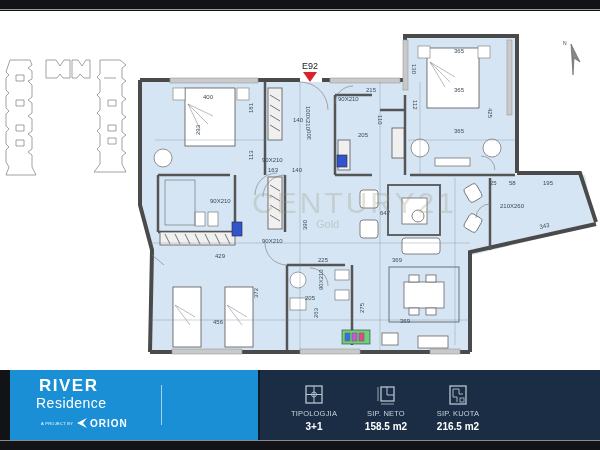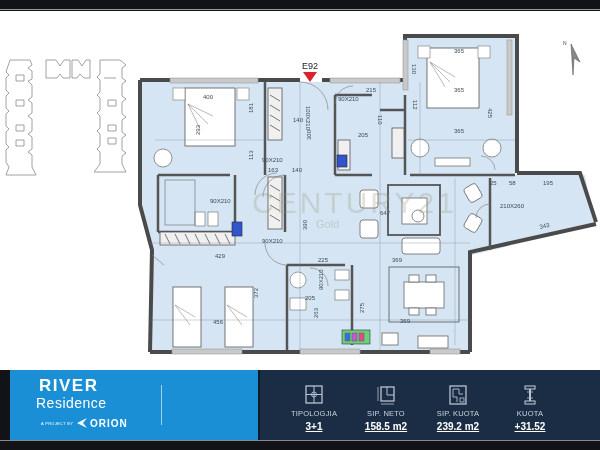--- a/index.html
+++ b/index.html
@@ -13,21 +13,21 @@
   .brand .river { position: absolute; left: 29px; top: 7px; color: #fff; font-size: 17px; font-weight: bold; letter-spacing: 1.5px; line-height: 17px; }
   .brand .residence { position: absolute; left: 26px; top: 23px; color: #ffffff; font-size: 14px; line-height: 20px; letter-spacing: 0.5px; }
   .brand .project { position: absolute; left: 31px; top: 51px; color: #fff; font-size: 4px; letter-spacing: 0.3px; }
   .brand .orion-mark { position: absolute; left: 66px; top: 48px; width: 12px; height: 10px; }
   .brand .orion { position: absolute; left: 80px; top: 48px; color: #fff; font-size: 10px; font-weight: bold; letter-spacing: 1px; }
   .brand .divider { position: absolute; left: 151px; top: 15px; width: 1px; height: 40px; background: rgba(255,255,255,0.6); }
   .specs { flex: 1; height: 70px; background: #1b2d45; display: flex; align-items: flex-start; padding-left: 18px; border-left: 2px solid #0f1a28; }
   .spec { width: 72px; display: flex; flex-direction: column; align-items: center; padding-top: 15px; margin-right: 0px; }
   .spec .icon { width: 22px; height: 20px; }
   .spec .label { color: #c8d2dd; font-size: 7.5px; margin-top: 4px; letter-spacing: 0.2px; white-space: nowrap; }
-  .spec .value { color: #ffffff; font-size: 10px; font-weight: bold; margin-top: 3px; white-space: nowrap; text-decoration: underline; }
+  .spec .value { color: #ffffff; font-size: 10px; font-weight: bold; margin-top: 3px; white-space: nowrap; }
   .bottombar { position: absolute; left: 0; top: 440px; width: 600px; height: 10px; background: #121317; border-top: 1px solid #8a8a8a; }
   .dim { font-family: "Liberation Sans", sans-serif; font-size: 6px; fill: #3c4a58; }
   .e92 { font-family: "Liberation Sans", sans-serif; font-size: 9px; fill: #222; }
   .watermark { font-family: "Liberation Sans", sans-serif; font-size: 30px; fill: rgba(150,150,120,0.28); letter-spacing: 3px; }
   .watermark-sub { font-family: "Liberation Sans", sans-serif; font-size: 11px; fill: rgba(150,150,120,0.35); }
 </style>
 </head>
 <body>
 
 <div class="frame">
@@ -273,30 +273,19 @@
         <div class="label">SIP. NETO</div>
         <div class="value">158.5 m2</div>
       </div>
       <div class="spec">
         <svg class="icon" viewBox="0 0 22 20">
           <rect x="3" y="1" width="16" height="18" fill="none" stroke="#b8c4d0" stroke-width="1.3"></rect>
           <path d="M6 4 h6 v5 h4 M6 4 v8 h4 v5" fill="none" stroke="#b8c4d0" stroke-width="0.9"></path>
           <rect x="13" y="13" width="4" height="4" fill="none" stroke="#b8c4d0" stroke-width="0.8"></rect>
         </svg>
         <div class="label">SIP. KUOTA</div>
-        <div class="value">239.2 m2</div>
-      </div>
-      <div class="spec">
-        <svg class="icon" viewBox="0 0 22 20">
-          <rect x="6" y="1" width="10" height="3" fill="none" stroke="#b8c4d0" stroke-width="1.1"></rect>
-          <rect x="6" y="16" width="10" height="3" fill="none" stroke="#b8c4d0" stroke-width="1.1"></rect>
-          <line x1="11" y1="4" x2="11" y2="16" stroke="#b8c4d0" stroke-width="2"></line>
-          <line x1="8" y1="7" x2="14" y2="7" stroke="#b8c4d0" stroke-width="0.8"></line>
-          <line x1="8" y1="13" x2="14" y2="13" stroke="#b8c4d0" stroke-width="0.8"></line>
-        </svg>
-        <div class="label">KUOTA</div>
-        <div class="value">+31.52</div>
+        <div class="value">216.5 m2</div>
       </div>
     </div>
   </div>
 
   <div class="bottombar"></div>
 </div>
 
 </body></html>

